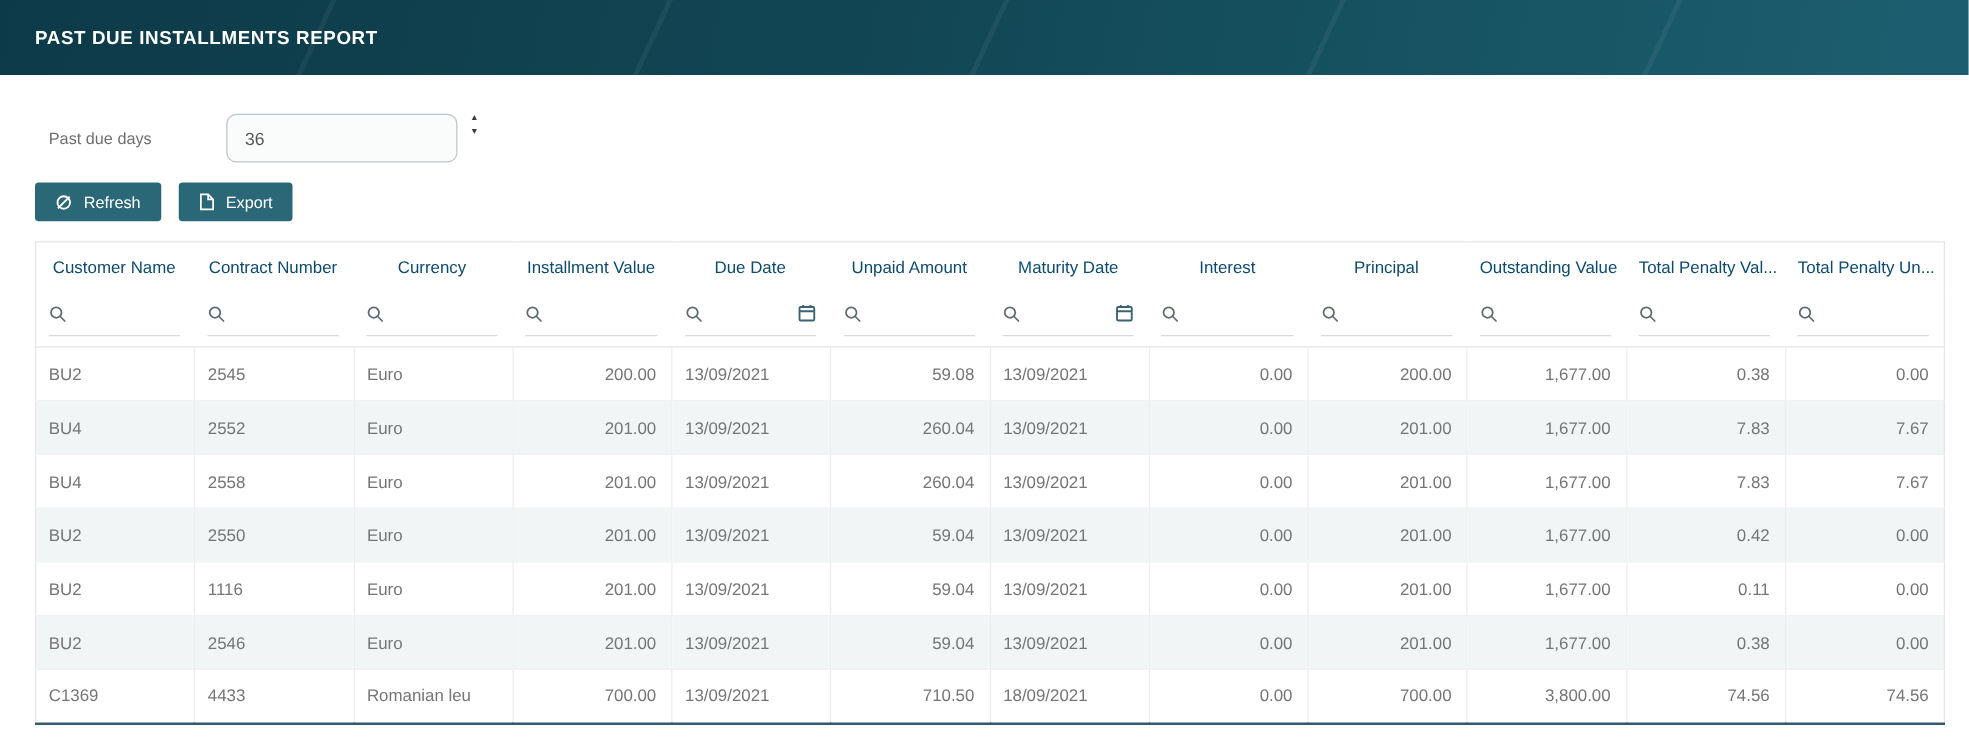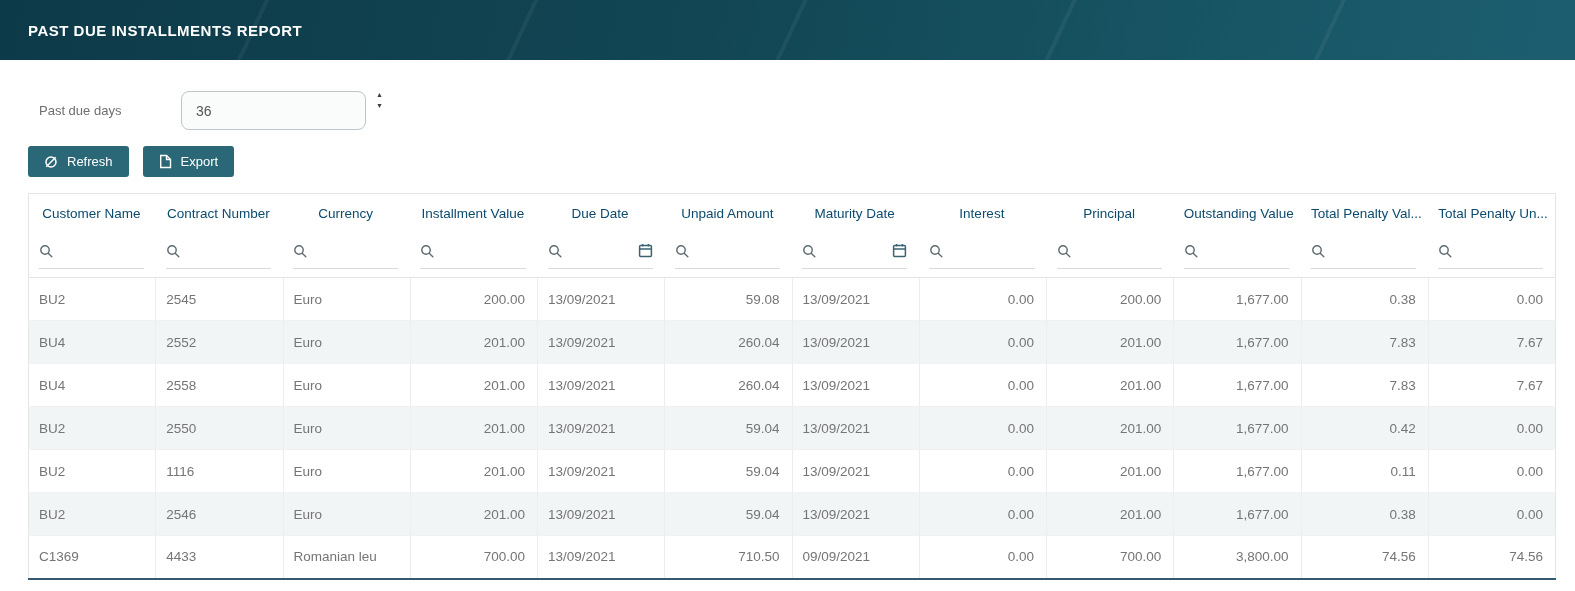--- a/index.html
+++ b/index.html
@@ -394,21 +394,21 @@
           <td class="col-right">0.38</td>
           <td class="col-right">0.00</td>
         </tr>
         <tr>
           <td class="col-left">C1369</td>
           <td class="col-left">4433</td>
           <td class="col-left">Romanian leu</td>
           <td class="col-right">700.00</td>
           <td class="col-left">13/09/2021</td>
           <td class="col-right">710.50</td>
-          <td class="col-left">09/09/2021</td>
+          <td class="col-left">18/09/2021</td>
           <td class="col-right">0.00</td>
           <td class="col-right">700.00</td>
           <td class="col-right">3,800.00</td>
           <td class="col-right">74.56</td>
           <td class="col-right">74.56</td>
         </tr>
       </tbody>
     </table>
 </div>
 

